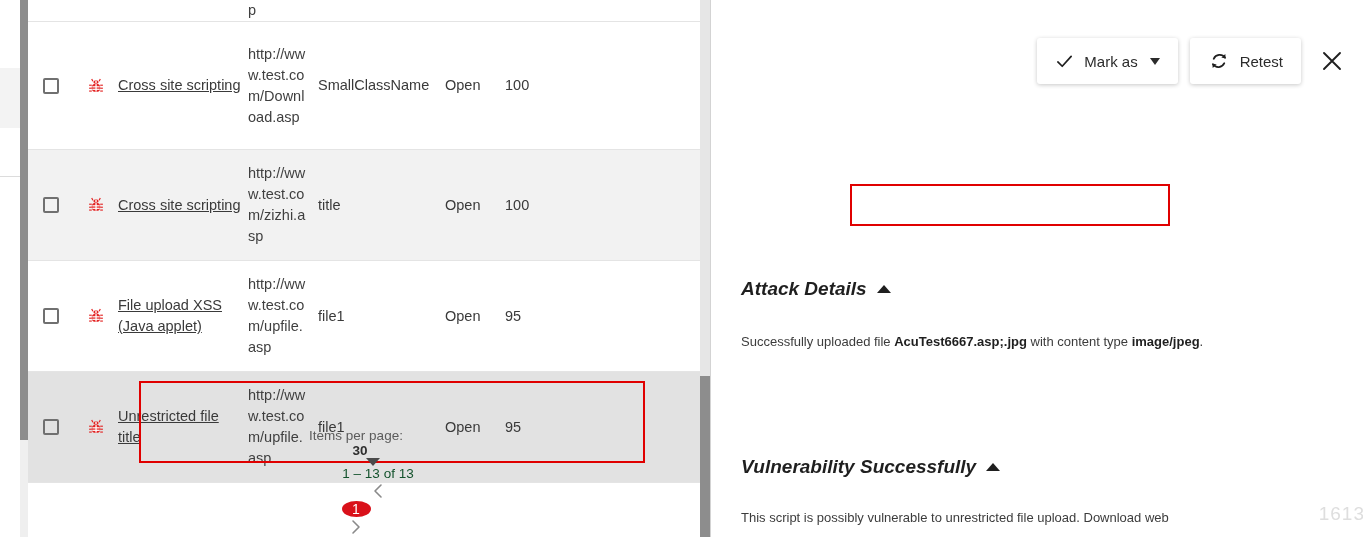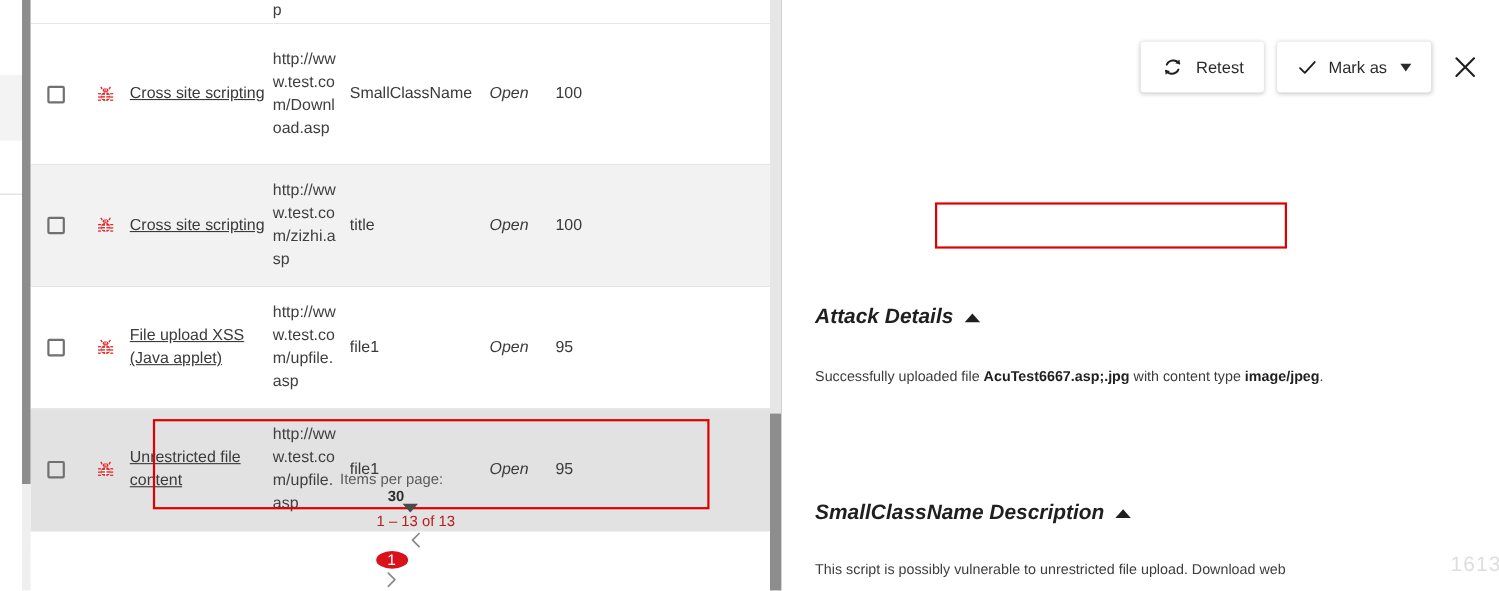--- a/index.html
+++ b/index.html
@@ -50,21 +50,21 @@
   }
   .row.alt { background: #f2f2f2; }
   .row.sel { background: #e2e2e2; }
 
   .cell { font-size: 14.5px; color: #3a3a3a; line-height: 21px; }
   .c-check  { width: 46px; flex: 0 0 46px; display:flex; justify-content:center; }
   .c-bug    { width: 44px; flex: 0 0 44px; display:flex; justify-content:center; }
   .c-name   { width: 130px; flex: 0 0 130px; padding-right: 6px; text-decoration: underline; }
   .c-url    { width: 62px; flex: 0 0 62px; word-break: break-all; color:#3f3f3f; }
   .c-param  { width: 135px; flex: 0 0 135px; padding-left: 8px; }
-  .c-status { width: 60px; flex: 0 0 60px; font-style: italic; }
+  .c-status { width: 60px; flex: 0 0 60px; }
   .c-score  { width: 60px; flex: 0 0 60px; }
 
   .chk {
     width: 16px; height: 16px; border: 2px solid #707070;
     border-radius: 2px; background: transparent; cursor: pointer;
   }
   .bug { width: 18px; height: 18px; display:block; }
 
   
   .row-partial {
@@ -82,21 +82,21 @@
     position: absolute; left: 28px; top: 498px; width: 672px; height: 39px;
     display: flex; align-items: center; justify-content: flex-end;
     padding-right: 16px; background: #ffffff; font-size: 13.5px; color: #4a4a4a; flex-direction: column;
   }
   .pg-label { color:#5b5b5b; }
   .pg-value { font-weight: 600; color:#2e2e2e; margin-left: 8px; }
   .pg-arrow-dn {
     width:0;height:0;border-left:7px solid transparent;border-right:7px solid transparent;
     border-top:8px solid #4a4a4a; margin-left: 34px; cursor:pointer;
   }
-  .pg-range { margin-left: 44px; color:#b91c1c; }
+  .pg-range { margin-left: 44px; color:#14532d; }
   .pg-prev, .pg-next { margin-left: 0; cursor:pointer; display:flex; align-items:center; }
   .pg-badge {
     width: 29px; height: 29px; border-radius: 50%; background: #d9111a;
     color:#fff; font-size: 14px; display:flex; align-items:center; justify-content:center;
     margin: 0 12px; cursor:pointer; font-weight: 500;
   }
 
   
   .table-scroll-track {
     position: absolute; left: 700px; top: 0; width: 10px; height: 537px;
@@ -298,21 +298,21 @@
               <rect x="7.0" y="15.6" width="10" height="1.6" fill="#fff"></rect>
               <rect x="2.8" y="10.2" width="3.6" height="1.5"></rect>
               <rect x="2.8" y="14.2" width="3.6" height="1.5"></rect>
               <rect x="2.8" y="18.0" width="3.6" height="1.5"></rect>
               <rect x="17.6" y="10.2" width="3.6" height="1.5"></rect>
               <rect x="17.6" y="14.2" width="3.6" height="1.5"></rect>
               <rect x="17.6" y="18.0" width="3.6" height="1.5"></rect>
             </g>
           </svg>
         </div>
-        <div class="cell c-name">Unrestricted file content</div>
+        <div class="cell c-name">Unrestricted file title</div>
         <div class="cell c-url">http://www.test.com/upfile.asp</div>
         <div class="cell c-param">file1</div>
         <div class="cell c-status">Open</div>
         <div class="cell c-score">95</div>
       </div>
 
     </div>
 
     <div class="red-box" style="left:139px; top:381px; width:506px; height:82px;"></div>
 
@@ -337,35 +337,35 @@
     <div class="table-scroll-track"></div>
     <div class="table-scroll-thumb"></div>
   </div>
 
   <div class="divider"></div>
 
   <div class="right-panel">
 
     <div class="detail-actions">
       <button class="act-btn">
+        <svg width="19" height="19" viewBox="0 0 20 20">
+          <path d="M3 10.5 L7.6 15 L17 4.6" fill="none" stroke="#1f1f1f" stroke-width="1.8" stroke-linecap="round" stroke-linejoin="round"></path>
+        </svg>
+        <span>Mark as</span>
+        <span class="caret-dn"></span>
+      </button>
+      <button class="act-btn">
         <svg width="22" height="22" viewBox="0 0 24 24">
           <path d="M18.6 8.4 A7.2 7.2 0 0 0 6.2 9.6" fill="none" stroke="#1f1f1f" stroke-width="1.9" stroke-linecap="round"></path>
           <path d="M5.4 15.6 A7.2 7.2 0 0 0 17.8 14.4" fill="none" stroke="#1f1f1f" stroke-width="1.9" stroke-linecap="round"></path>
           <path d="M18.9 4.4 L19.2 9.2 L14.6 8.1 Z" fill="#1f1f1f"></path>
           <path d="M5.1 19.6 L4.8 14.8 L9.4 15.9 Z" fill="#1f1f1f"></path>
         </svg>
         <span>Retest</span>
       </button>
-      <button class="act-btn">
-        <svg width="19" height="19" viewBox="0 0 20 20">
-          <path d="M3 10.5 L7.6 15 L17 4.6" fill="none" stroke="#1f1f1f" stroke-width="1.8" stroke-linecap="round" stroke-linejoin="round"></path>
-        </svg>
-        <span>Mark as</span>
-        <span class="caret-dn"></span>
-      </button>
       <span class="close-x">
         <svg width="26" height="26" viewBox="0 0 26 26">
           <path d="M5 5 L21 21 M21 5 L5 21" stroke="#1f1f1f" stroke-width="1.9" stroke-linecap="round"></path>
         </svg>
       </span>
     </div>
 
   </div>
 
   <div class="url-red-box"></div>
@@ -374,21 +374,21 @@
     <span>Attack Details</span>
     <span class="caret-up"></span>
   </div>
   <div class="sec-body" style="left:741px; top:329px;">
     <div>
       <span>Successfully uploaded file </span><b>AcuTest6667.asp;.jpg</b><span> with content type </span><b>image/jpeg</b><span>.</span>
     </div>
   </div>
 
   <div class="sec-head" style="left:741px; top:456px;">
-    <span>SmallClassName Description</span>
+    <span>Vulnerability Successfully</span>
     <span class="caret-up"></span>
   </div>
   <div class="sec-body" style="left:741px; top:505px;">
     <div>
       <span>This script is possibly vulnerable to unrestricted file upload. Download web</span>
     </div>
   </div>
 
   <div class="watermark">1613</div>
 

